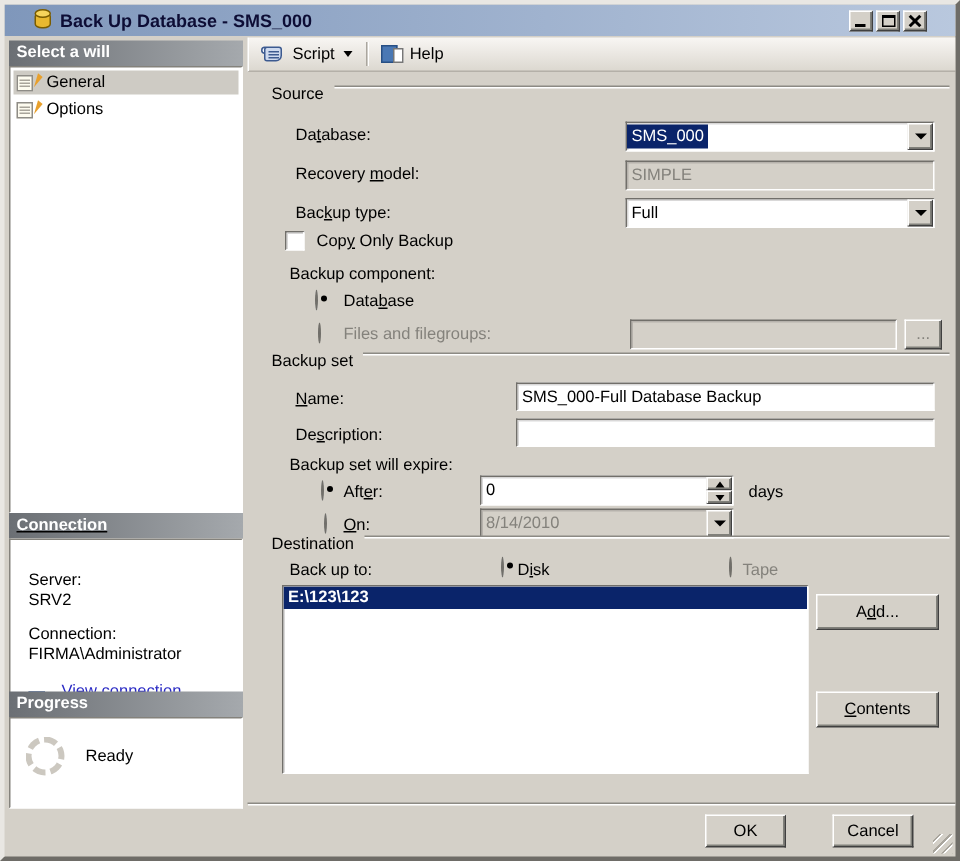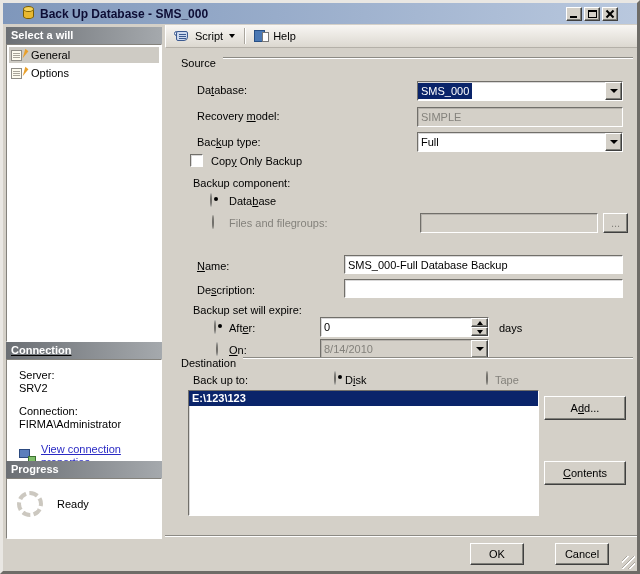--- a/index.html
+++ b/index.html
@@ -46,21 +46,21 @@
   .pg-item.sel { background:#cecbc4; }
   .pg-icon { width:15px; height:13px; position:relative; flex:none; }
   .pg-icon .sheet { position:absolute; left:0; top:1px; width:11px; height:11px;
                     background:#fdfbef; border:1px solid #8e8c86; }
   .pg-icon .l1,.pg-icon .l2,.pg-icon .l3 { position:absolute; left:2px; height:1px; width:7px; background:#a8a49a; }
   .pg-icon .l1{top:4px}.pg-icon .l2{top:6px}.pg-icon .l3{top:8px}
   .pg-icon .pen { position:absolute; right:0; top:0; width:0; height:0;
                   border-left:4px solid transparent; border-top:9px solid #e8a02c;
                   transform:rotate(40deg); }
 
-  .conn-body { padding:9px 0 0 12px; line-height:13px; }
+  .conn-body { padding:9px 0 0 12px; line-height:13px;margin-top:12px; }
   .conn-gap { height:10px; }
   .link-row { display:flex; align-items:center; gap:5px; margin-top:12px; }
   .net-icon { width:17px; height:14px; position:relative; flex:none; }
   .net-icon .m1 { position:absolute; left:0; top:0; width:11px; height:9px; background:#5a7ebc; border:1px solid #2c4a80; }
   .net-icon .m2 { position:absolute; right:0; bottom:0; width:8px; height:7px; background:#7fbf6a; border:1px solid #3c7030; }
   .link { color:#2a2ac4; text-decoration:underline; cursor:pointer; }
 
   .prog-body { display:flex; align-items:center; gap:14px; padding:12px 0 0 10px; }
   .spin-ring { width:26px; height:26px; border:4px dashed #ccc8c0; border-radius:50%; flex:none; }
 
@@ -277,20 +277,24 @@
       <div class="lbl abs" style="left:64px; top:147px;">Data<u>b</u>ase</div>
 
       <span class="radio off abs" style="left:45px; top:168px;"></span>
       <div class="lbl dis abs" style="left:64px; top:169px;">Files and filegroups:</div>
       <div class="field gray abs" style="left:255px; top:165px; width:178px; height:20px;">
         <span class="txt"></span>
       </div>
       <button class="btn dis abs" style="left:438px; top:165px; width:25px; height:20px;">...</button>
 
       
+      <div class="group abs" style="left:16px; top:187px; width:452px;">
+        <span>Backup set</span>
+        <span class="gline"></span>
+      </div>
 
       <div class="lbl abs" style="left:32px; top:212px;"><u>N</u>ame:</div>
       <div class="field abs" style="left:179px; top:207px; width:279px; height:19px;">
         <input value="SMS_000-Full Database Backup" style="">
       </div>
 
       <div class="lbl abs" style="left:32px; top:236px;">De<u>s</u>cription:</div>
       <div class="field abs" style="left:179px; top:231px; width:279px; height:19px;">
         <input value="" style="">
       </div>

